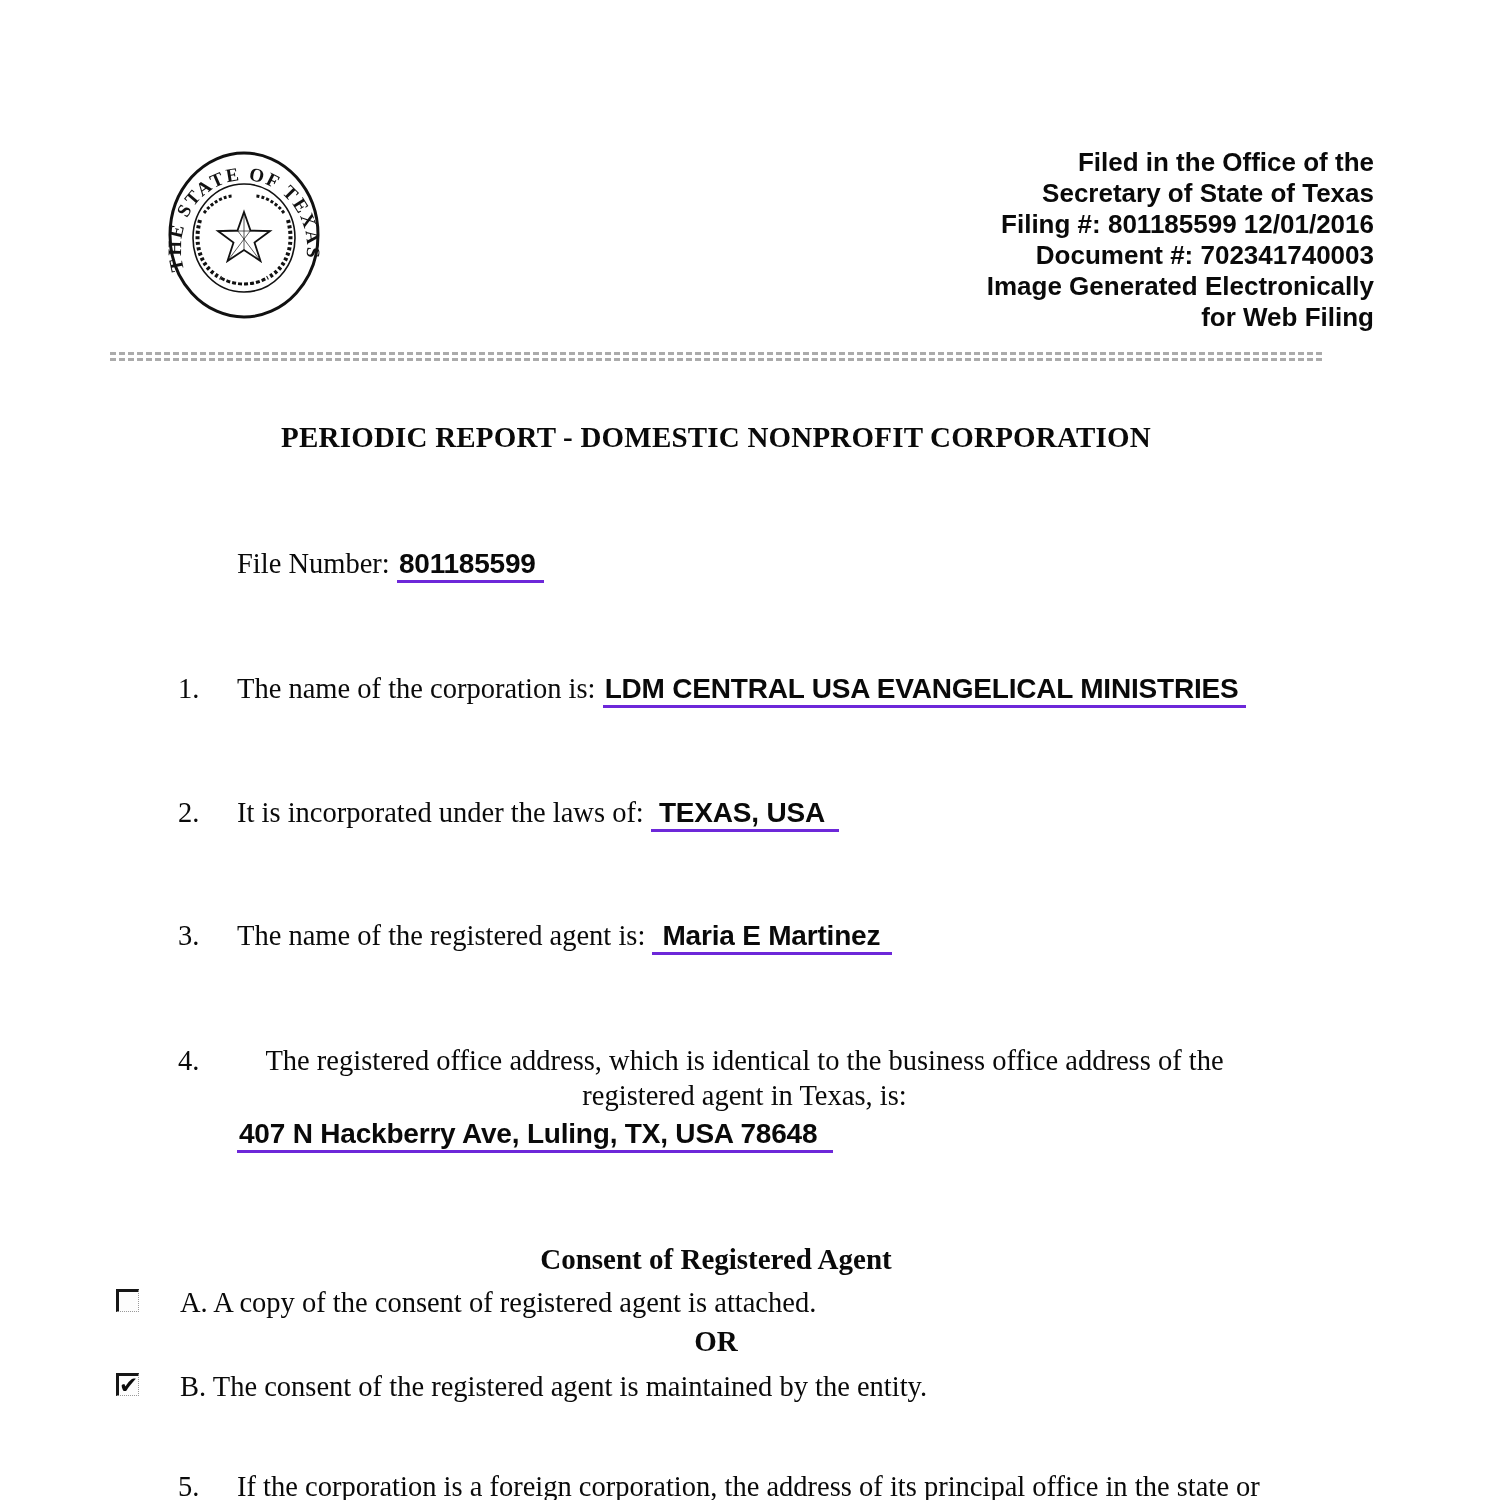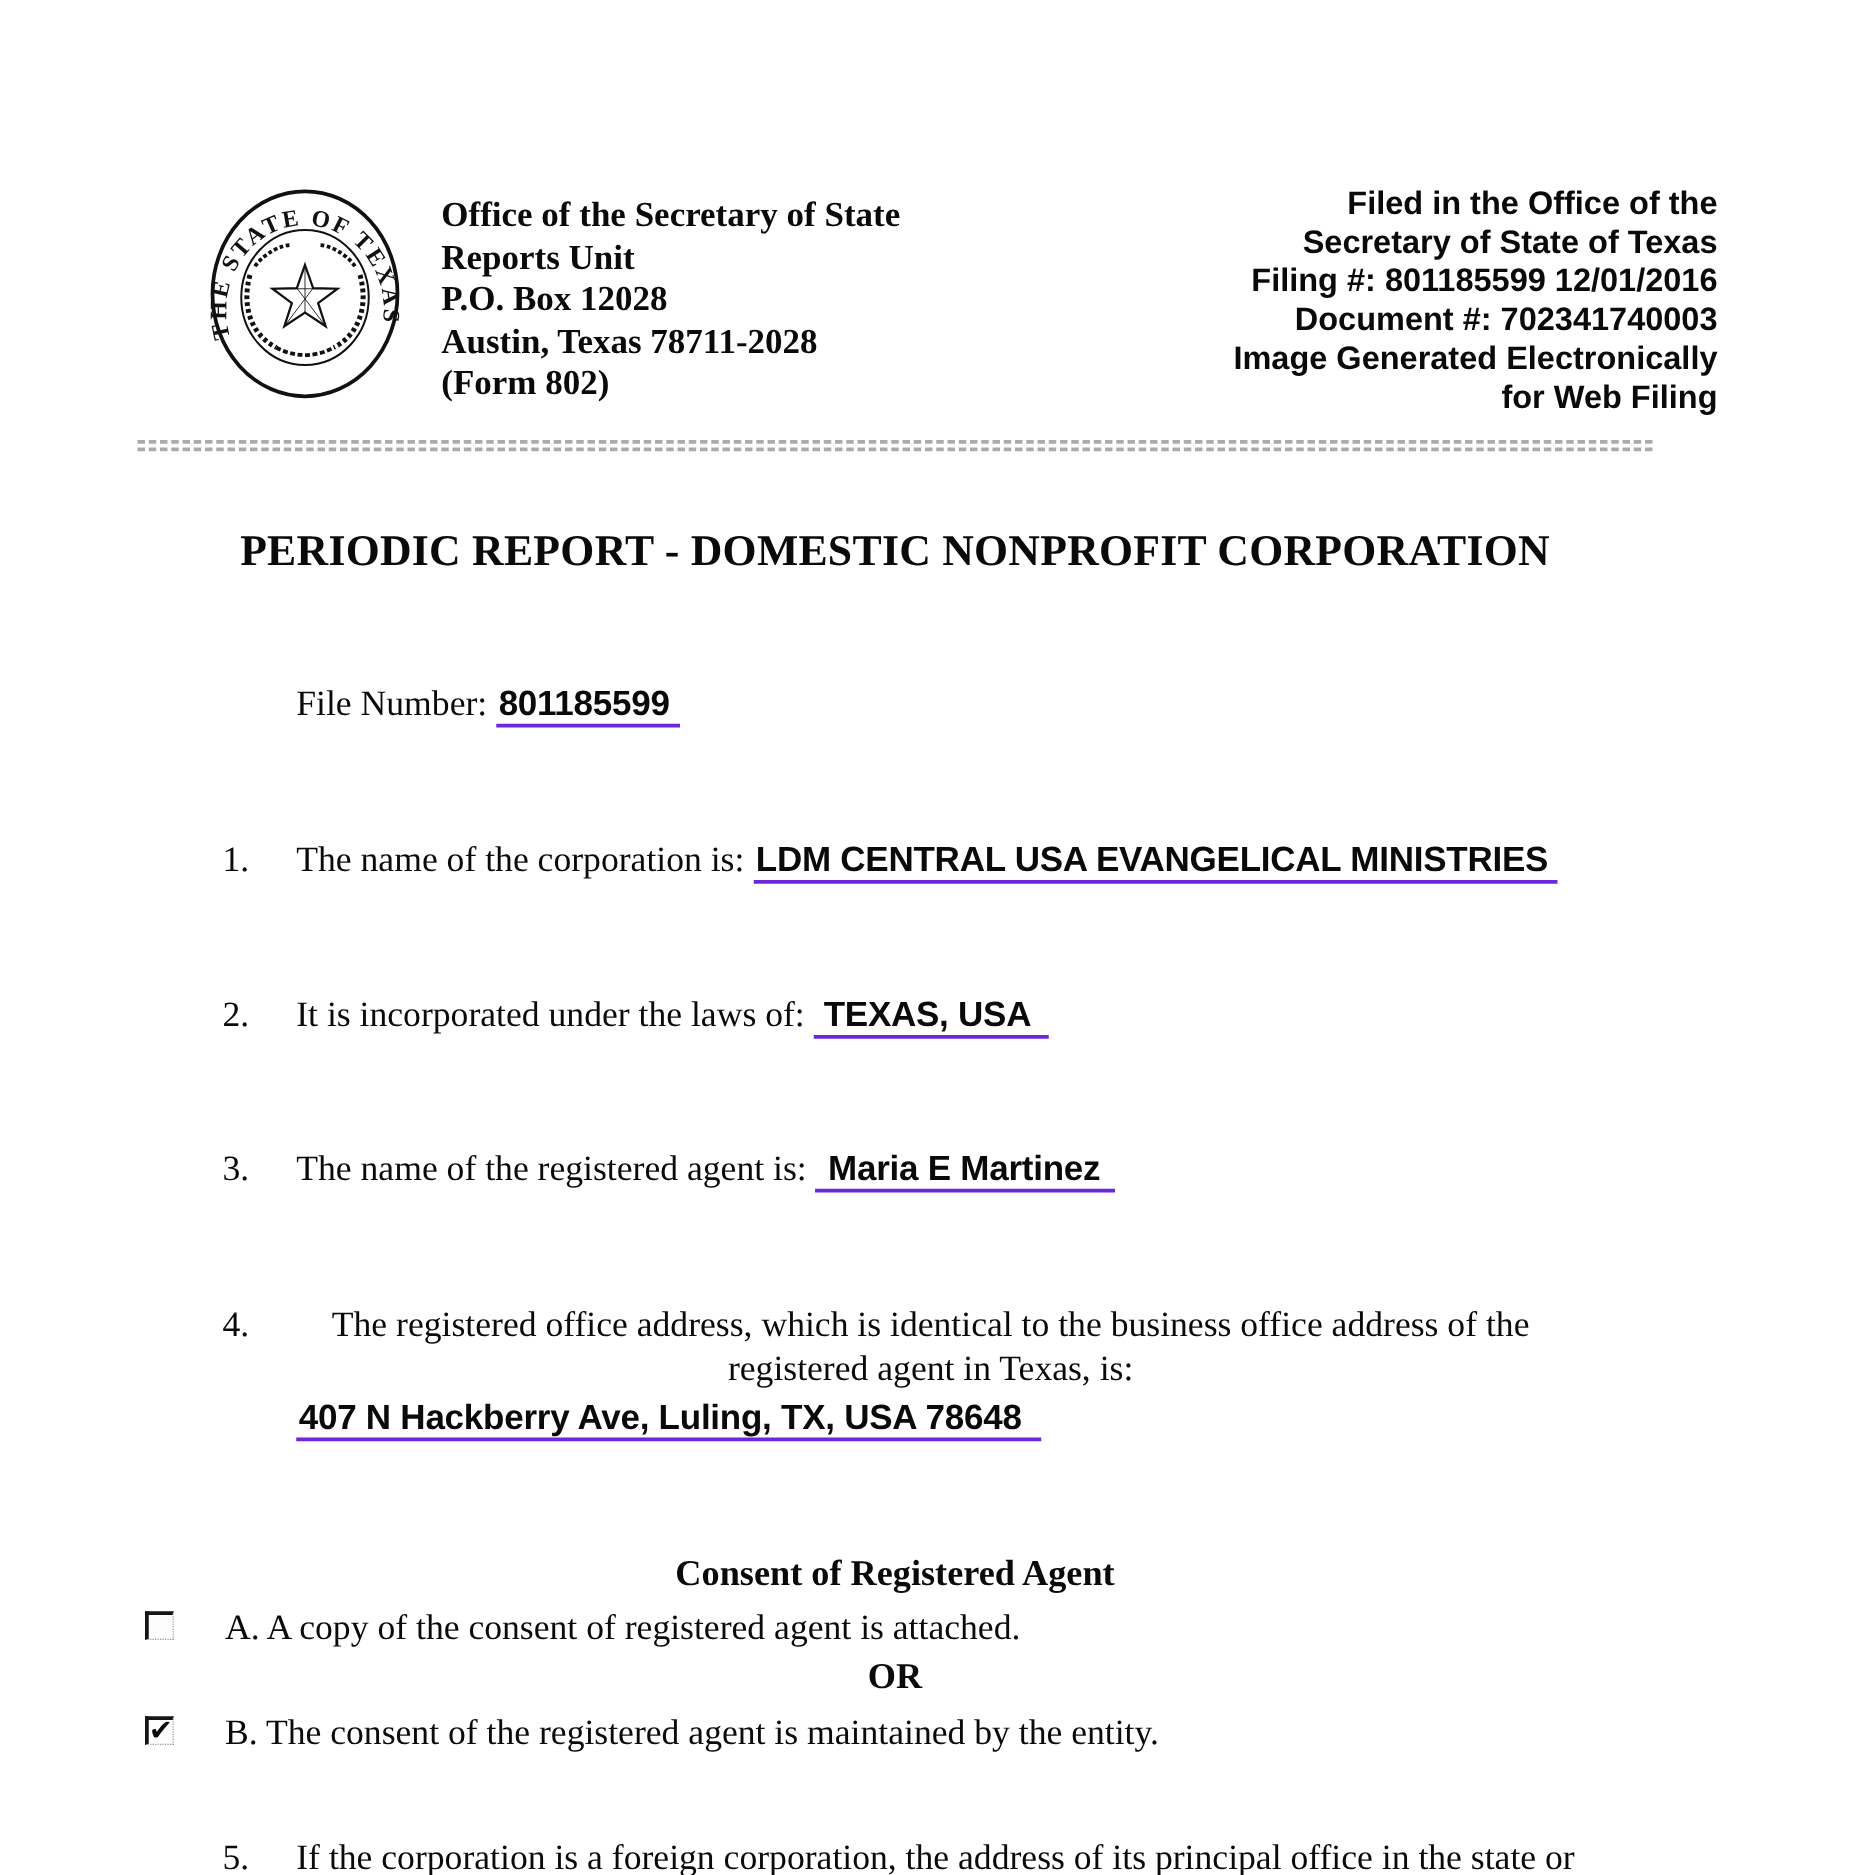--- a/index.html
+++ b/index.html
@@ -23,21 +23,21 @@
     font-size:26px; line-height:31px; white-space:nowrap;
   }
   
   .divider {
     position:absolute; left:110px; top:352px; width:1212px; height:9px;
     border-top:3px dashed #ababab; border-bottom:3px dashed #ababab;
   }
   
   .doc-title {
     position:absolute; left:110px; top:421px; width:1212px; text-align:center;
-    font-weight:bold; font-size:35px; letter-spacing:0.2px; white-space:nowrap;
+    font-weight:bold; font-size:29px; letter-spacing:0.2px; white-space:nowrap;
   }
   
   .serif-line { font-size:28.5px; line-height:35px; }
   .file-number { position:absolute; left:237px; top:546px; white-space:nowrap; }
   .answer {
     font-family:"Liberation Sans", sans-serif; font-weight:bold;
     font-size:28px; letter-spacing:-0.2px;
     display:inline-block; border-bottom:3px solid #6d28d9;
     line-height:32px; white-space:nowrap;
   }
@@ -100,27 +100,20 @@
       <path d="M 77,62 L 77,100 M 83.5,80.5 L 60.5,111 M 70.5,80.5 L 93.5,111 M 51,81 L 103,81" stroke="#111" stroke-width="0.7"></path>
     </g>
     <g fill="none" stroke="#111">
       <path d="M 33,70 C 26,95 34,118 54,128" stroke-width="4" stroke-dasharray="3,2.5"></path>
       <path d="M 121,70 C 128,95 120,118 100,128" stroke-width="4" stroke-dasharray="3,2.5"></path>
       <path d="M 54,128 C 68,136 86,136 100,128" stroke-width="3" stroke-dasharray="4,2"></path>
       <path d="M 37,63 C 45,52 58,46 66,46 M 117,63 C 109,52 96,46 88,46" stroke-width="3" stroke-dasharray="3,2"></path>
     </g>
   </svg>
 
-  <div class="hdr-left">
-    <div>Office of the Secretary of State</div>
-    <div>Reports Unit</div>
-    <div>P.O. Box 12028</div>
-    <div>Austin, Texas 78711-2028</div>
-    <div>(Form 802)</div>
-  </div>
 
   <div class="hdr-right">
     <div>Filed in the Office of the</div>
     <div>Secretary of State of Texas</div>
     <div>Filing #: 801185599 12/01/2016</div>
     <div>Document #: 702341740003</div>
     <div>Image Generated Electronically</div>
     <div>for Web Filing</div>
   </div>
 

